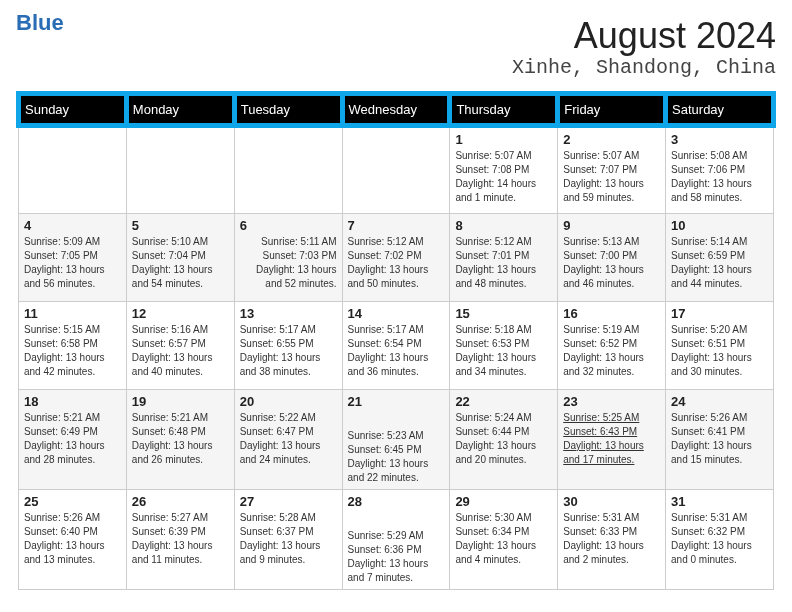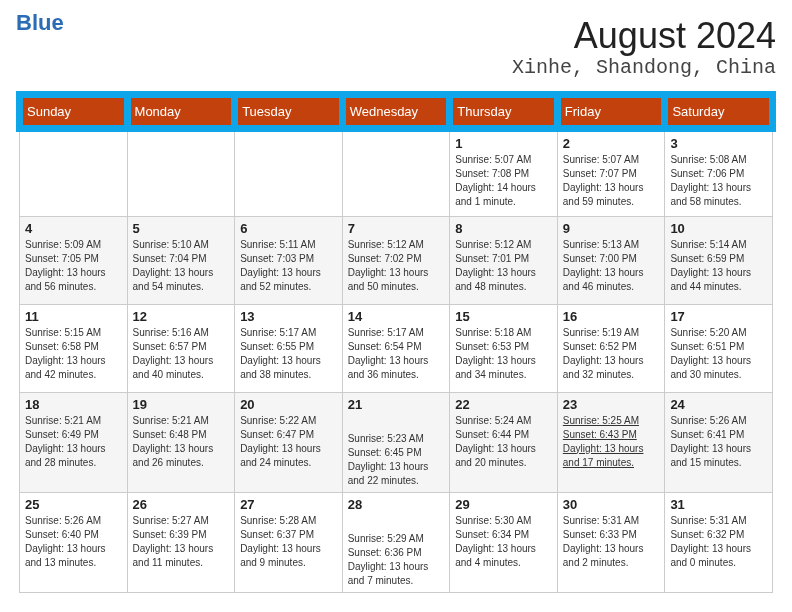--- a/index.html
+++ b/index.html
@@ -41,27 +41,27 @@
       font-size: 20px;
       color: #444;
       font-family: Liberation Mono, monospace;
     }
     .calendar {
       width: 100%;
       border-collapse: collapse;
       font-size: 11px;
     }
     .calendar th {
-      background: #c2410c;
+      background: #000000;
       color: #fff;
       padding: 6px 4px;
       text-align: left;
       font-size: 13px;
       font-weight: normal;
-      border: 7px solid #0ea5e9;
+      border: 5px solid #0ea5e9;
     }
     .calendar td {
       border: 1px solid #ccc;
       vertical-align: top;
       padding: 4px 5px;
       height: 88px;
       width: calc(100% / 7);
       background: #fff;
     }
     .calendar tr:nth-child(even) td {
@@ -146,21 +146,21 @@
         </td>
         <td>
           <span class="day-num">5</span>
           <div class="day-info" style="white-space: pre-line;">Sunrise: 5:10 AM
 Sunset: 7:04 PM
 Daylight: 13 hours
 and 54 minutes.</div>
         </td>
         <td>
           <span class="day-num">6</span>
-          <div class="day-info" style="white-space: pre-line;">Sunrise: 5:11 AM
+          <div class="day-info" style="white-space: pre-line; text-align: right;">Sunrise: 5:11 AM
 Sunset: 7:03 PM
 Daylight: 13 hours
 and 52 minutes.</div>
         </td>
         <td>
           <span class="day-num">7</span>
           <div class="day-info" style="white-space: pre-line;">Sunrise: 5:12 AM
 Sunset: 7:02 PM
 Daylight: 13 hours
 and 50 minutes.</div>

